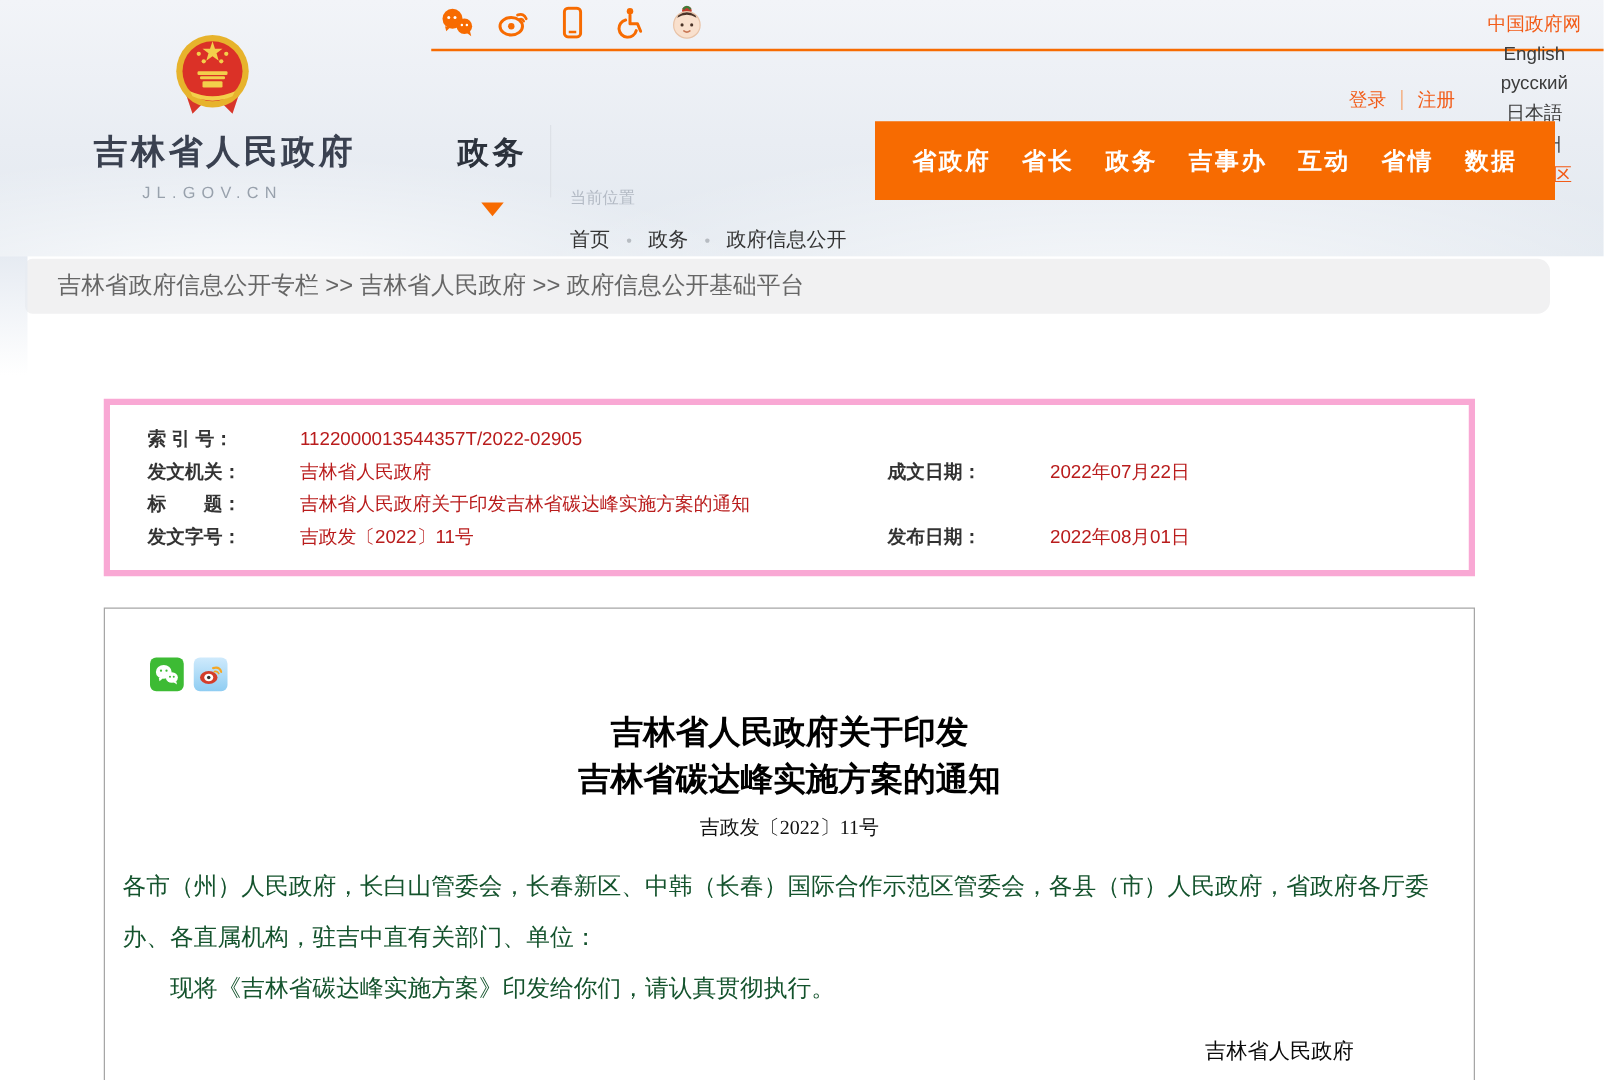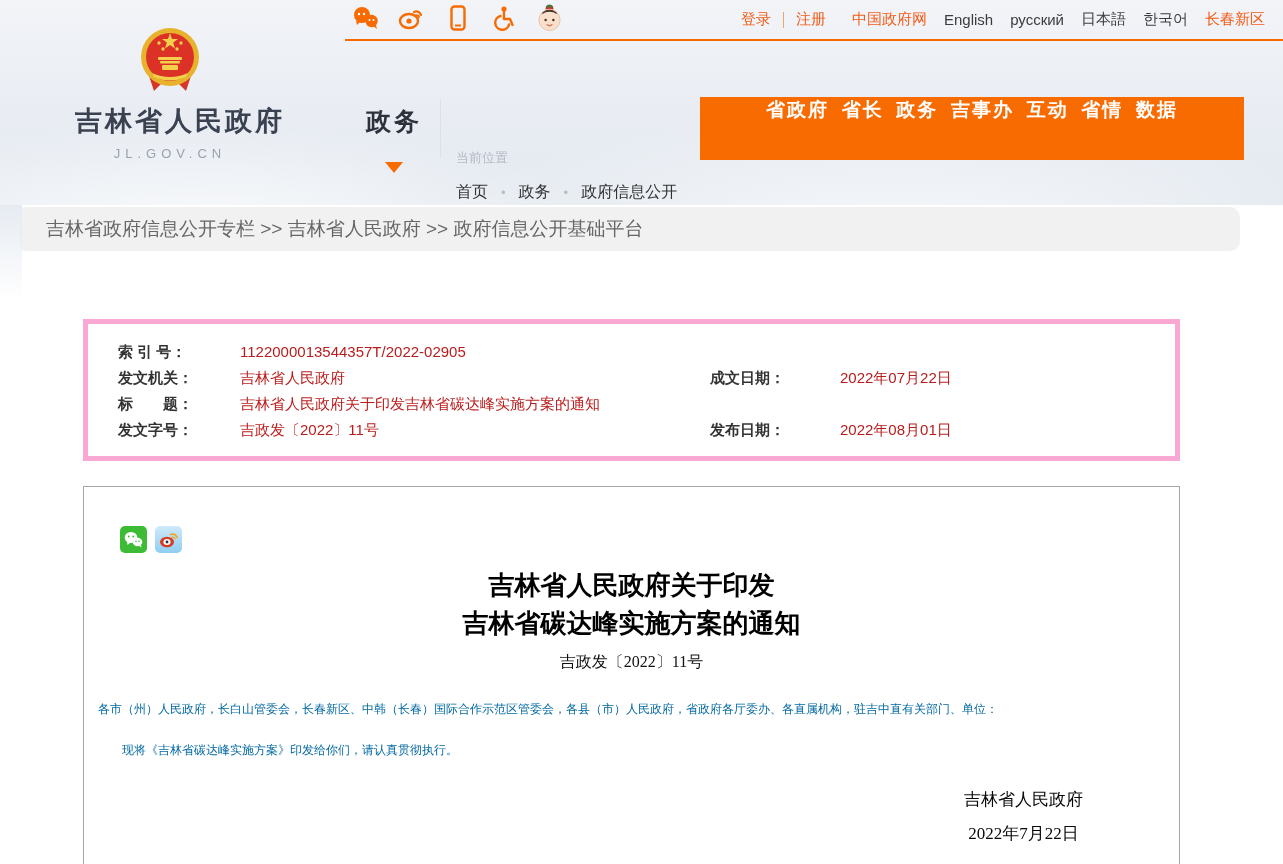--- a/index.html
+++ b/index.html
@@ -21,43 +21,43 @@
 
   .top-rule { position: absolute; left: 345px; right: 0; top: 39px; height: 2px; background: #f76b01; }
 
   .toplinks { position: absolute; right: 18px; top: 10px; display: flex; align-items: center;
     font-size: 15px; justify-content: center; }
   .toplinks .lnk { cursor: pointer; }
   .lnk.orange { color: #f25c18; }
   .lnk.dark { color: #3c3c3c; }
   .auth { display: flex; align-items: center; margin-right: 26px; }
   .auth .sep { width: 1px; height: 16px; background: #f5a36b; margin: 0 12px; }
-  .toplinks .site-links { display: flex; gap: 17px; align-items: center; }
+  .toplinks .site-links { display: flex; gap: 6px; align-items: center; flex-direction: column; }
 
   .logo { position: absolute; left: 75px; top: 25px; width: 190px; text-align: center; }
   .logo .emblem { display: block; margin: 0 auto 8px; }
   .site-title { font-size: 27px; font-weight: bold; color: #3a4150; letter-spacing: 3px; white-space: nowrap; }
   .site-domain { margin-top: 7px; font-size: 13px; color: #98a1ac; letter-spacing: 5px; }
 
   .section-block { position: absolute; left: 358px; top: 105px; width: 72px; text-align: center; }
   .section-label { font-size: 25px; font-weight: bold; color: #2c323c; letter-spacing: 3px; }
   .tri-down { width: 0; height: 0; margin: 24px auto 0;
     border-left: 9px solid transparent; border-right: 9px solid transparent; border-top: 11px solid #f76b01; }
 
   .vdivider { position: absolute; left: 440px; top: 100px; width: 1px; height: 58px; background: #dde1e7; }
 
   .location { position: absolute; left: 456px; top: 101px; margin-top: 48px; }
   .location-label { font-size: 13px; color: #b3bac4; }
   .crumbs { margin-top: 15px; font-size: 16px; color: #333; display: flex; align-items: center; }
   .crumbs .crumb { cursor: pointer; }
   .crumbs .dot { color: #b7bcc2; margin: 0 13px; font-size: 13px; }
 
   .mainnav { position: absolute; left: 700px; top: 97px; width: 544px; height: 63px;
-    background: #f76b01; display: flex; justify-content: space-between;
-    padding: 0 66px; }
+    background: #f76b01; display: flex; align-items: center; justify-content: space-between;
+    padding: 0 30px; }
   .mainnav .nav-item { color: #fff; font-size: 19px; font-weight: bold; letter-spacing: 2px;
     cursor: pointer; white-space: nowrap; }
 
   
   .pathbar { margin: 2px 0 0 20px; width: 1220px; height: 44px; background: #f1f1f2;
     border-radius: 6px 10px 10px 6px; line-height: 44px; padding-left: 26px;
     font-size: 19px; color: #666; }
 
   
   .meta-box { margin: 68px 0 0 83px; width: 1097px; border: 5px solid #f9a8d4;
@@ -78,21 +78,21 @@
     align-items: center; justify-content: center; cursor: pointer; }
   .share-icn.wechat { background: #3dbb34; }
   .share-icn.weibo { background: linear-gradient(180deg, #cfeafc, #8fcdf2); }
 
   .doc-title { margin-top: 14px; text-align: center;
     font-family: "Liberation Serif", serif; font-weight: bold; font-size: 26px;
     color: #000; line-height: 38px; }
   .doc-number { margin-top: 9px; text-align: center;
     font-family: "Liberation Serif", serif; font-size: 16px; color: #111; }
 
-  .doc-body { margin: 16px 14px 0; font-size: 12px; color: #0369a1; line-height: 41px; }
+  .doc-body { margin: 16px 14px 0; font-size: 19px; color: #14532d; line-height: 41px; }
   .doc-body .p2 { text-indent: 2em; }
 
   .sign-block { margin: 12px 96px 0 0; float: right; text-align: center;
     font-family: "Liberation Serif", serif; font-size: 17px; color: #0a0a0a; line-height: 34px; }
 
   svg { display: block; }
 </style>
 </head>
 <body>
 

